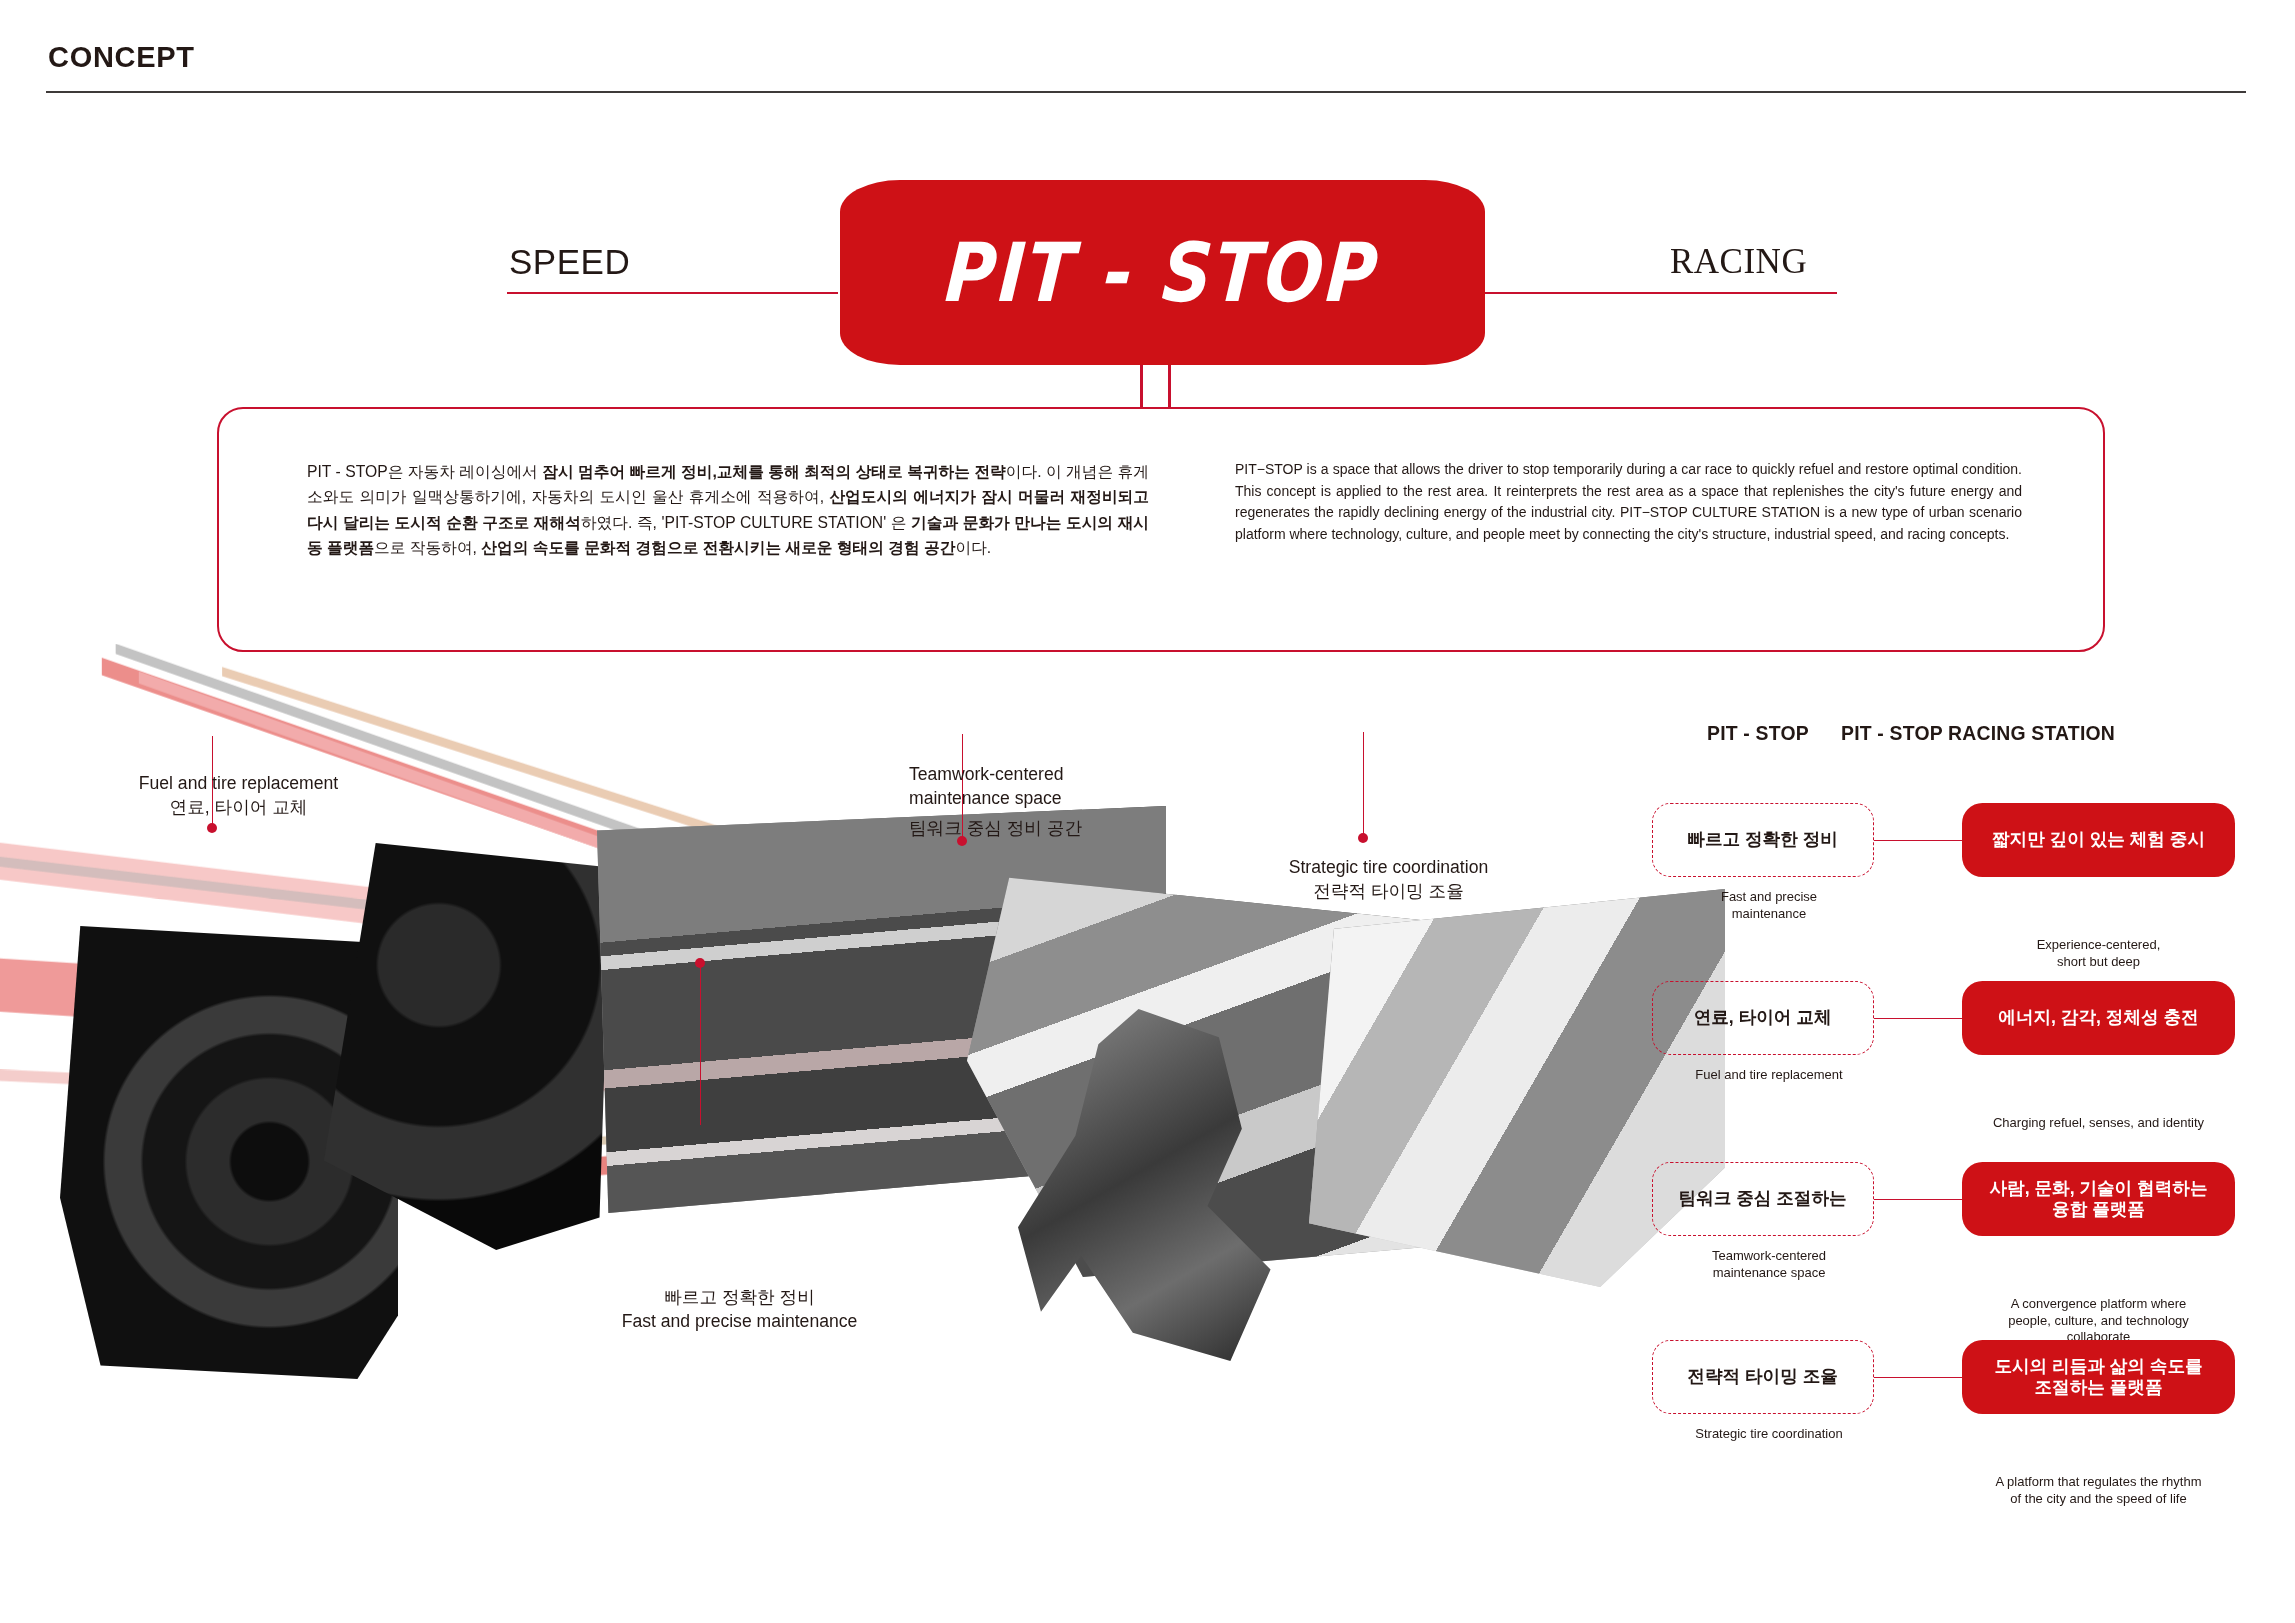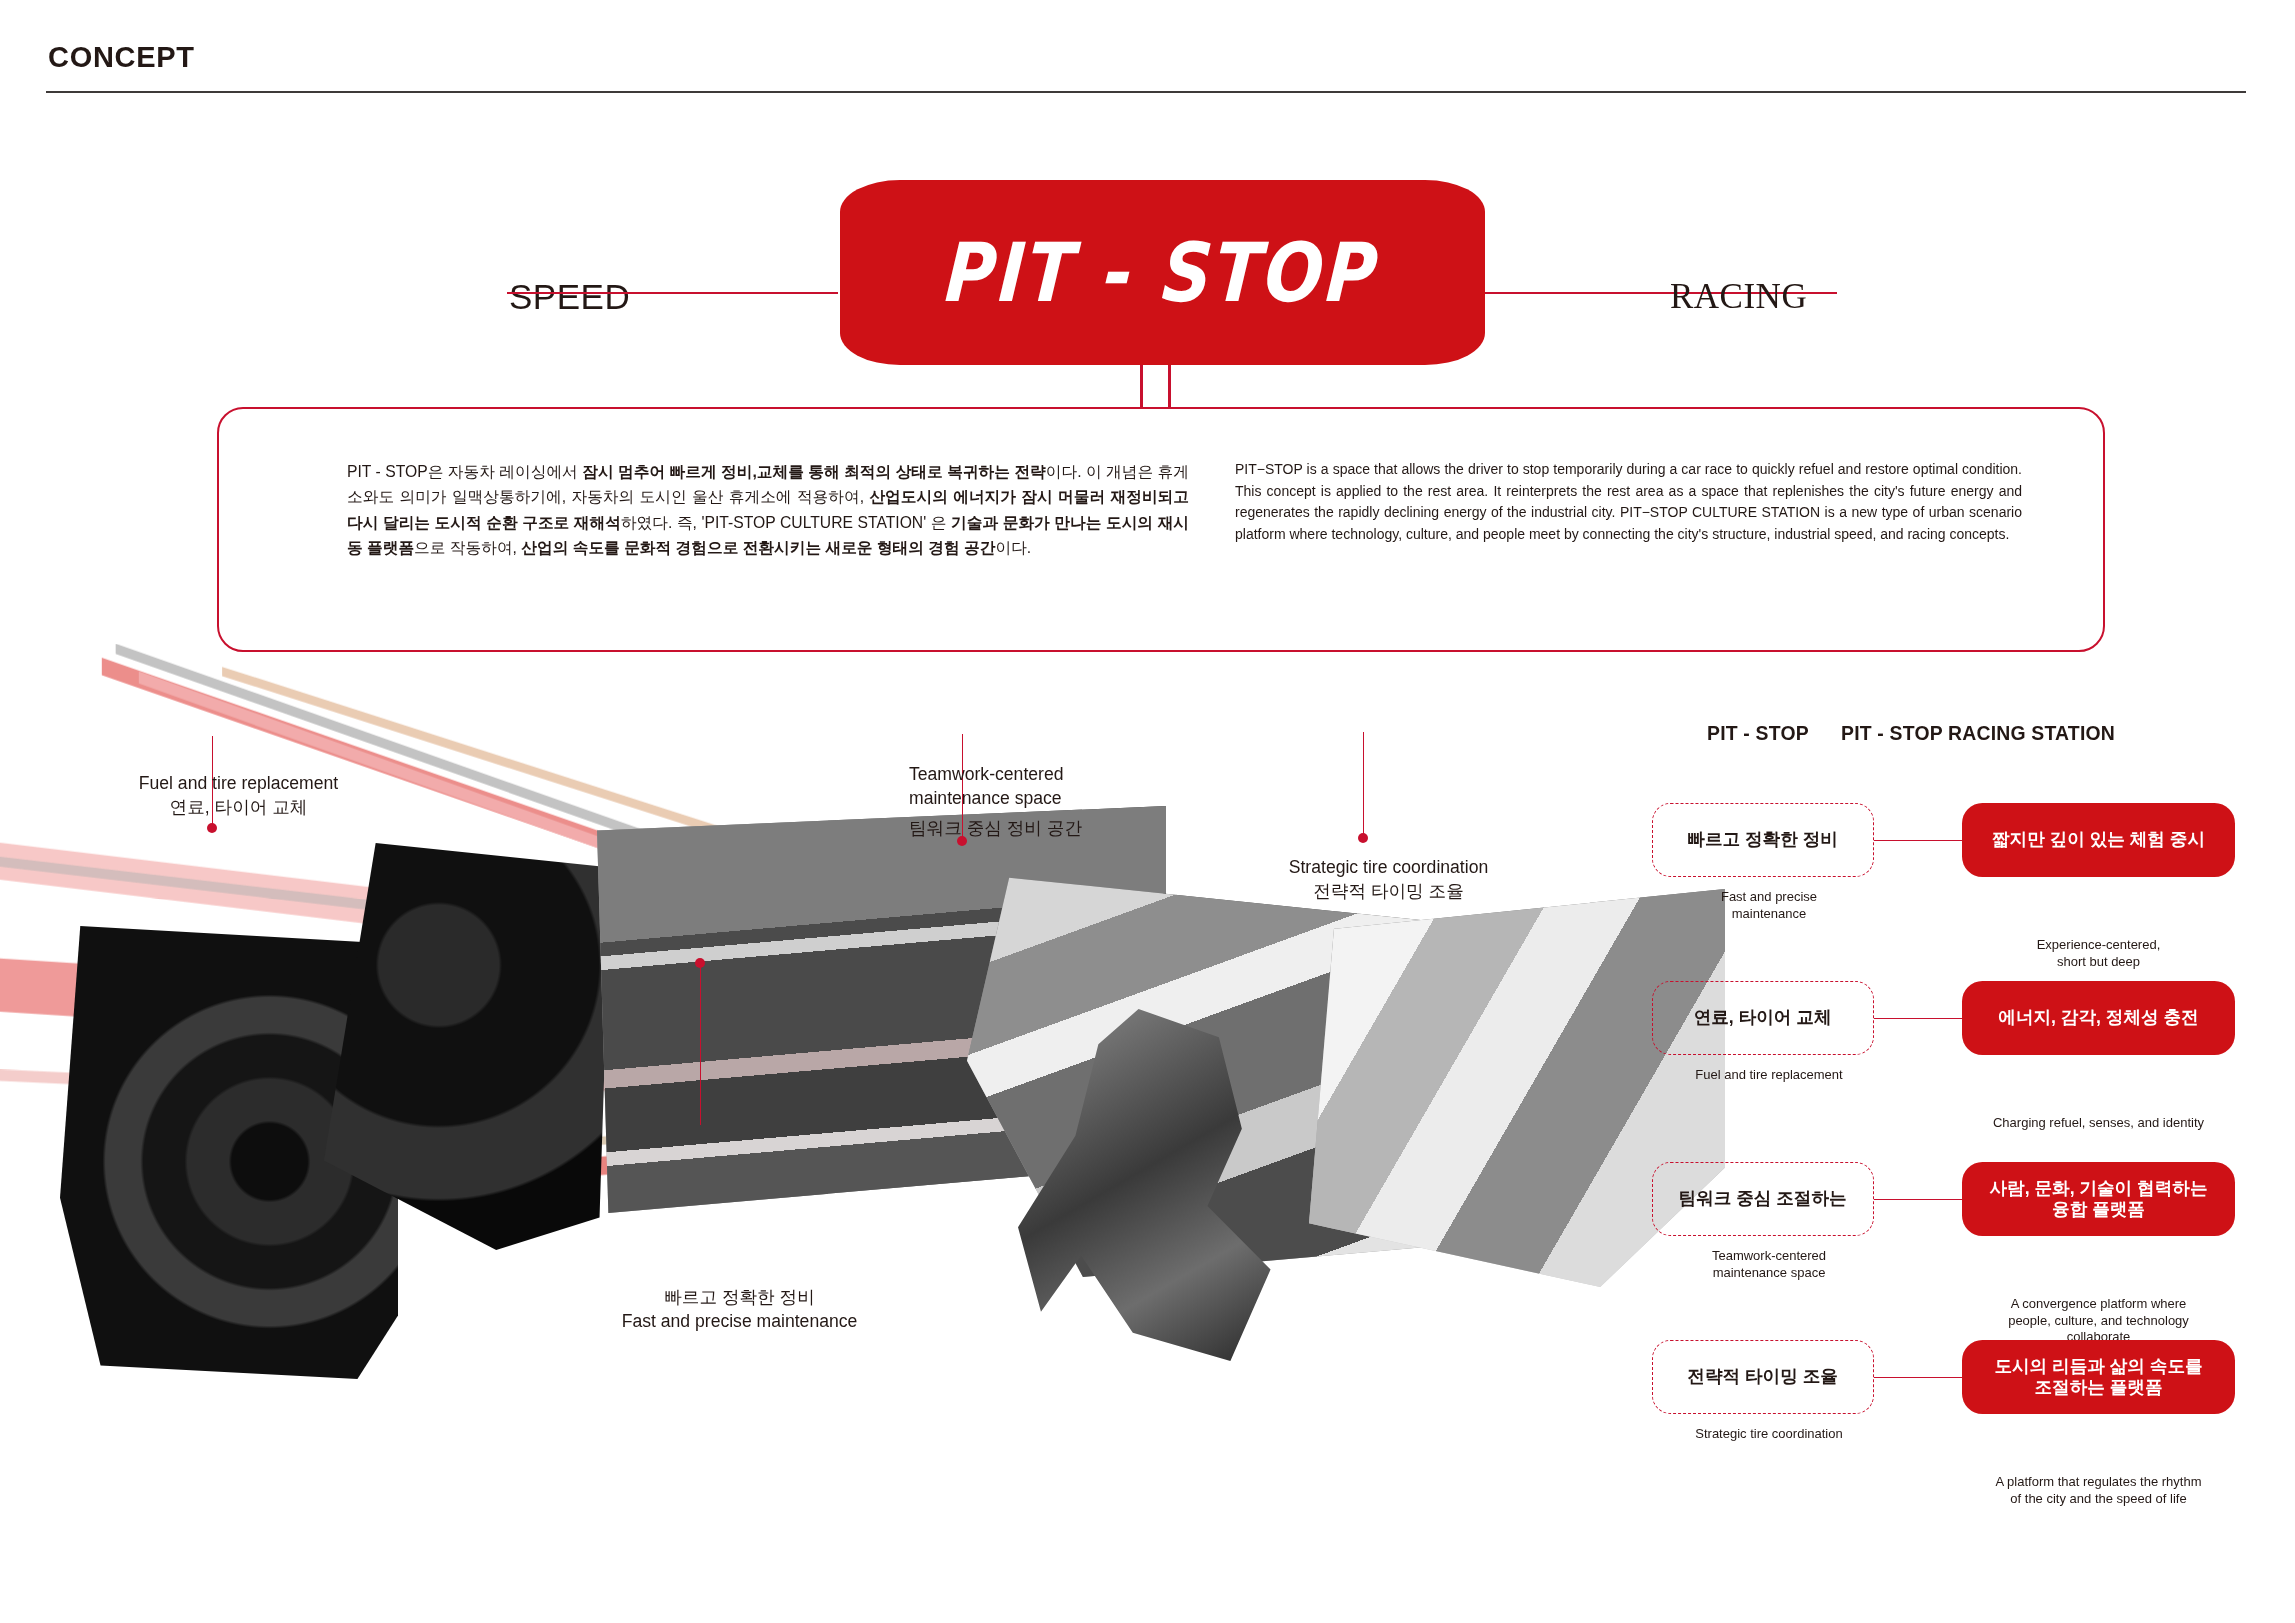--- a/index.html
+++ b/index.html
@@ -19,21 +19,20 @@
   }
   .header-rule {
     position: absolute; left: 46px; top: 91px; width: 2200px; height: 2.3px;
     background: #3e3a39;
   }
 
   
   .side-word {
     position: absolute; font-size: 35px; font-weight: 400; color: #231815;
     letter-spacing: 0.5px;
-    margin-top: 35px;
   }
   .side-word.speed  { left: 509px; top: 242px; }
   .side-word.racing { left: 1670px; top: 242px; font-family: Liberation Serif, serif; }
 
   .side-rule {
     position: absolute; height: 2.3px; background: #C8102E;
   }
   .side-rule.left  { left: 507px; top: 292px; width: 331px; }
   .side-rule.right { left: 1485px; top: 292px; width: 352px; }
 
@@ -62,21 +61,21 @@
 
   
   .concept-box {
     position: absolute; left: 217px; top: 407px;
     width: 1888px; height: 245px;
     border: 2.3px solid #C8102E;
     border-radius: 26px;
   }
   .concept-kr {
     position: absolute; left: 88px; top: 50px; width: 842px;
-    font-size: 15.7px; line-height: 1.62; color: #231815; text-align: justify; margin-left: 40px;
+    font-size: 15.7px; line-height: 1.62; color: #231815; text-align: justify;
   }
   .concept-kr b { font-weight: 700; }
   .concept-en {
     position: absolute; left: 1016px; top: 50px; width: 787px;
     font-size: 14px; line-height: 1.55; color: #231815; text-align: justify;
   }
 
   
   .collage { position: absolute; left: 0; top: 639px; width: 1666px; height: 796px; }
   .photo-tile {

